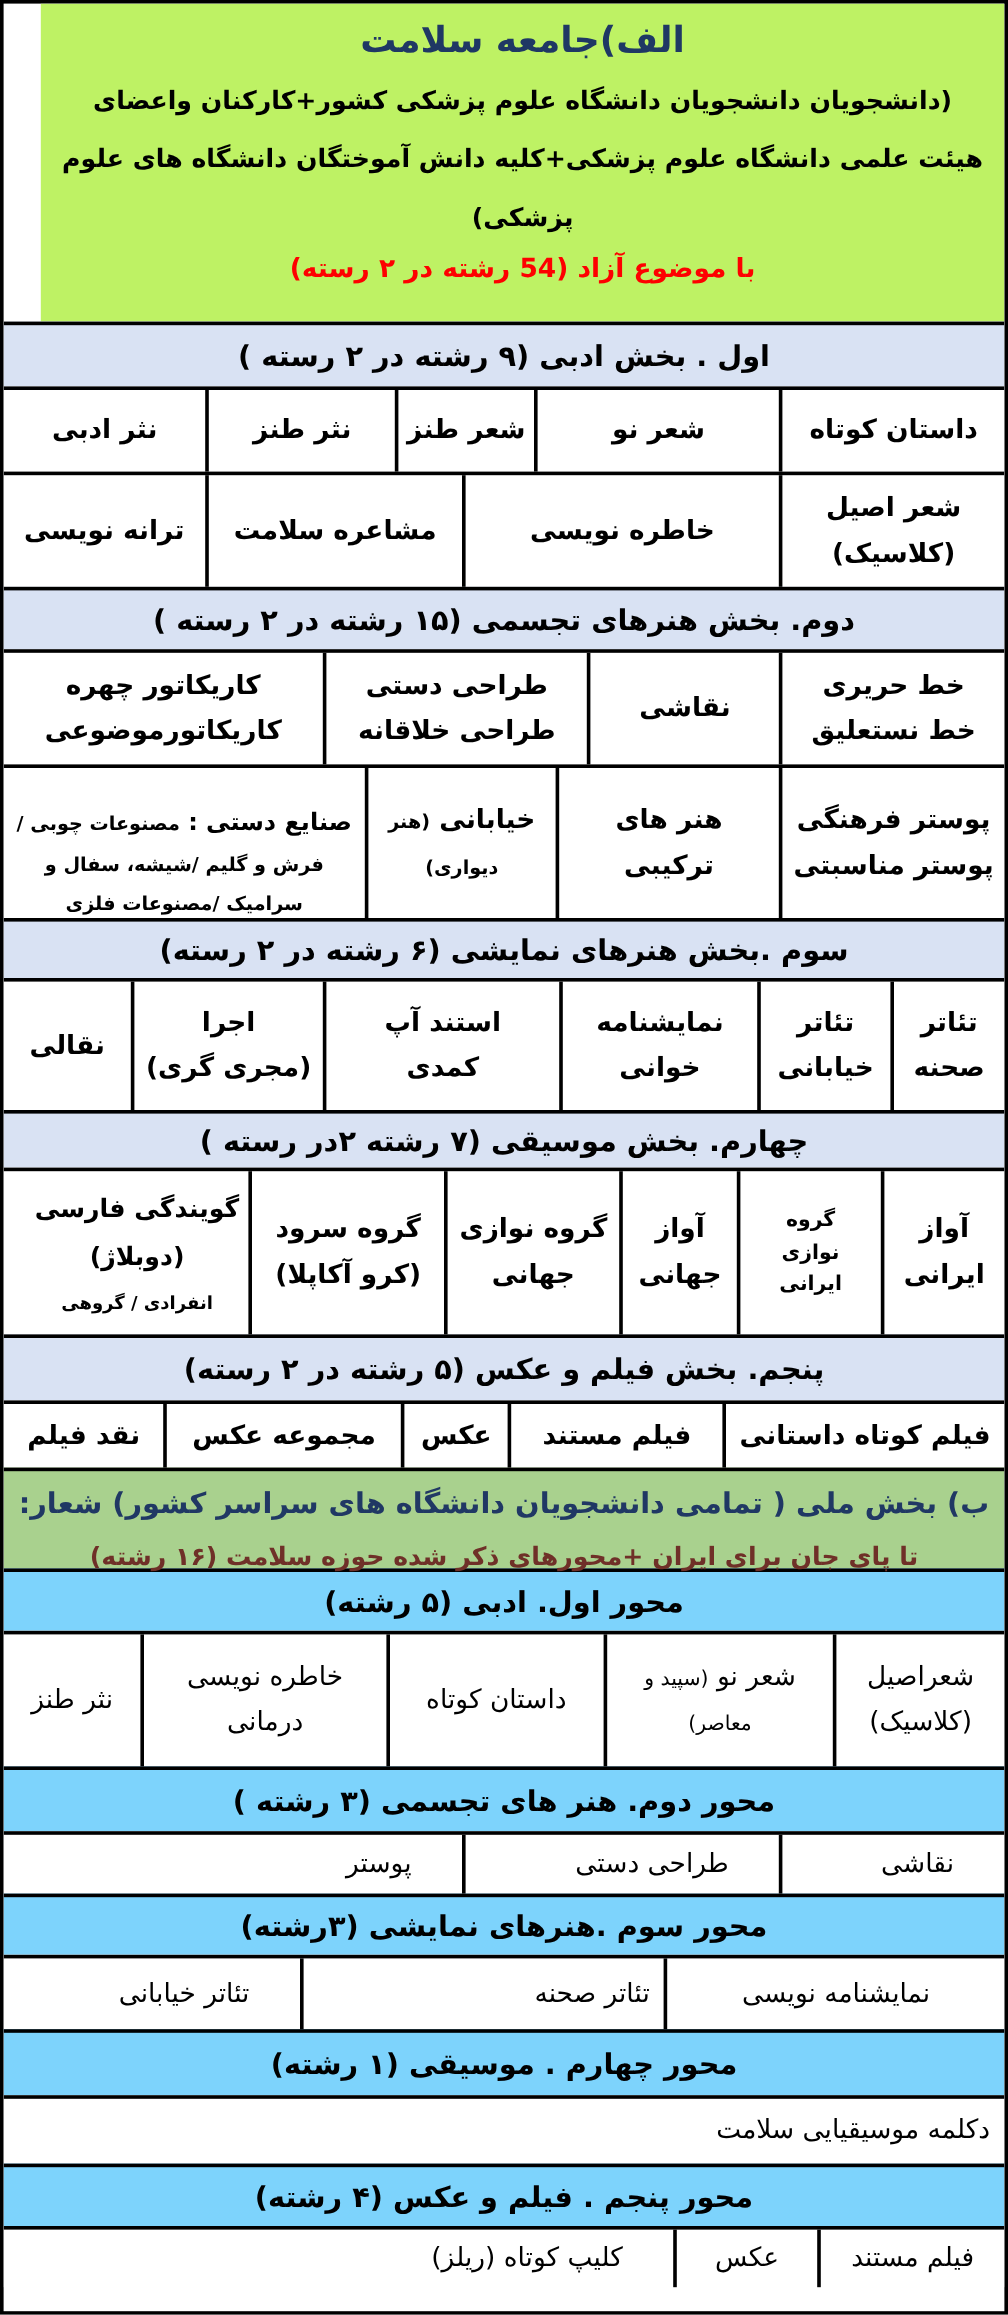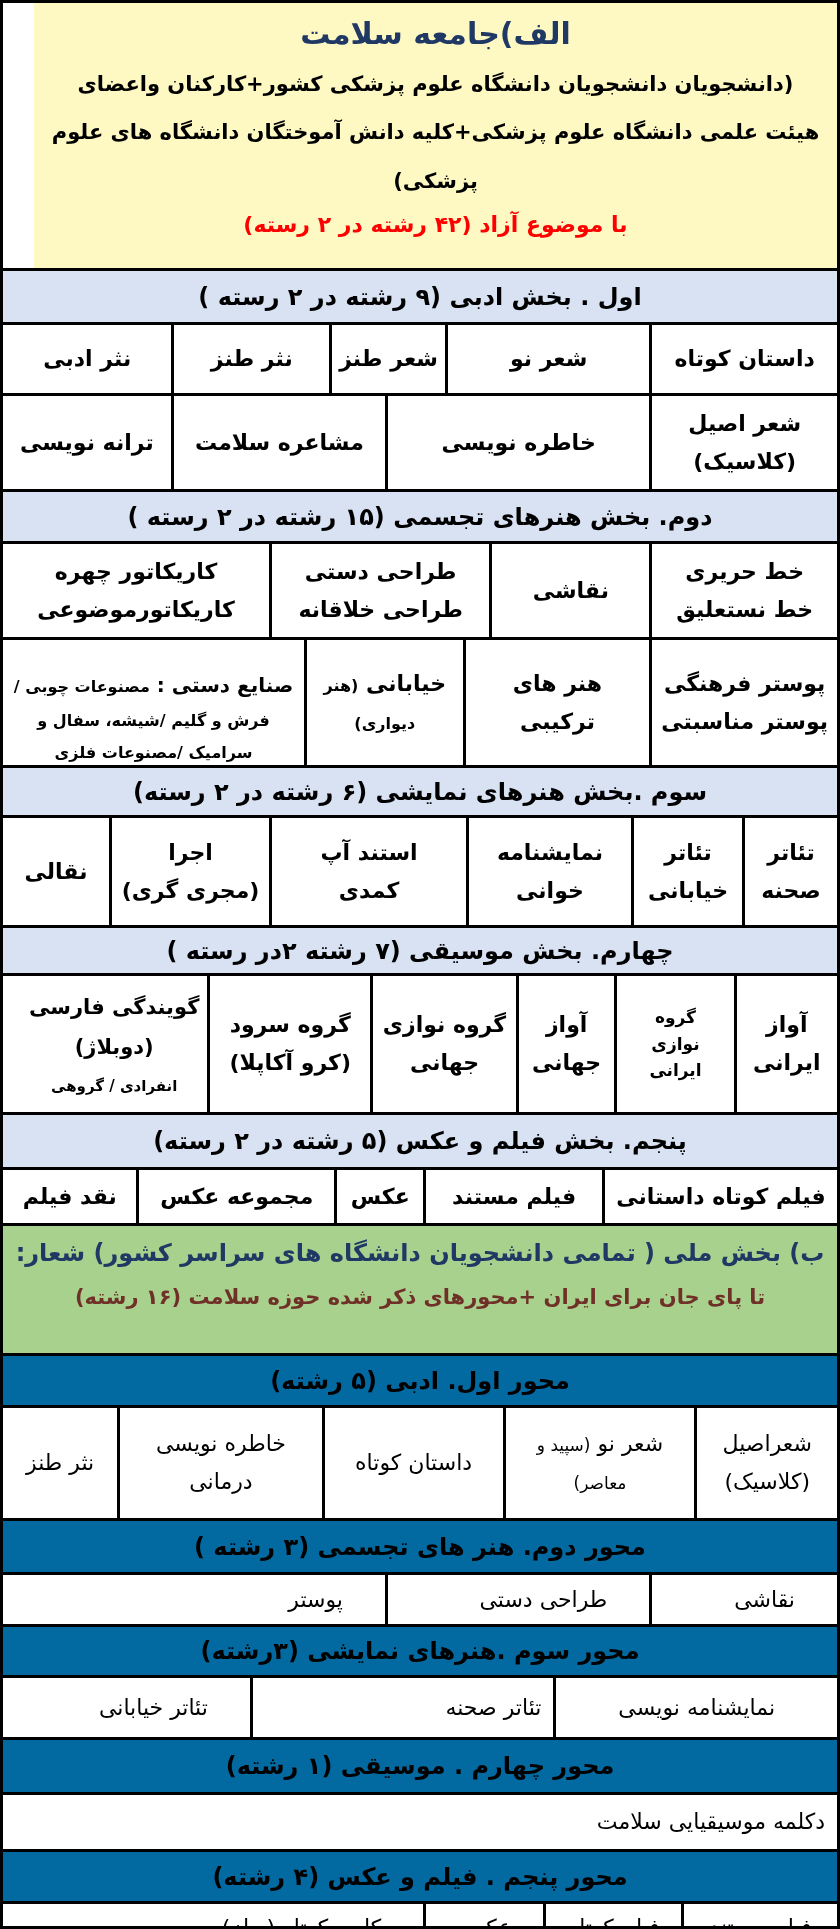--- a/index.html
+++ b/index.html
@@ -4,29 +4,29 @@
 <style>
   html,body{margin:0;padding:0;background:#ffffff;}
   .sheet{
     width:840px;height:1929px;box-sizing:border-box;
     border:3px solid #000;background:#fff;
     direction:rtl;
     font-family:"DejaVu Sans","Liberation Sans",sans-serif;
     color:#000;overflow:hidden;
   }
   
-  .topblock{background:#fef9c3;height:265px;box-sizing:border-box;text-align:center;padding:8px 16px 0;margin-left:31px;}
+  .topblock{background:#bef264;height:265px;box-sizing:border-box;text-align:center;padding:8px 16px 0;margin-left:31px;}
   .topblock .title{font-size:30px;font-weight:bold;color:#1f3864;line-height:1.55;}
   .topblock .intro{font-size:21px;font-weight:bold;line-height:2.32;margin-top:2px;}
   .topblock .note{font-size:22px;font-weight:bold;color:#fe0000;margin-top:6px;}
   
   .hdr{display:flex;align-items:center;justify-content:center;
        font-weight:bold;font-size:24px;border-top:3px solid #000;box-sizing:border-box;}
   .hdr.blue{background:#d9e2f3;}
-  .hdr.green{background:#0369a1;}
+  .hdr.green{background:#7dd3fc;}
   
   .banner{background:#a9d18e;border-top:3px solid #000;box-sizing:border-box;text-align:center;padding-top:12px;}
   .banner .l1{font-size:24px;font-weight:bold;color:#203864;line-height:1.3;}
   .banner .l2{font-size:21px;font-weight:bold;color:#6f3028;margin-top:16px;}
   
   .row{display:flex;border-top:3px solid #000;box-sizing:border-box;background:#fff;}
   .cell{
     display:flex;align-items:center;justify-content:center;
     text-align:center;white-space:pre-line;
     font-size:22px;font-weight:bold;line-height:1.72;
@@ -47,21 +47,21 @@
   .cell .newpoem-sub{font-size:17px;}
 </style>
 </head>
 <body>
 
 <div class="sheet">
 
   <div class="topblock">
     <div class="title">الف)جامعه سلامت</div>
     <div class="intro">(دانشجویان دانشجویان دانشگاه علوم پزشکی کشور+کارکنان واعضای هیئت علمی دانشگاه علوم پزشکی+کلیه دانش آموختگان دانشگاه های علوم پزشکی)</div>
-    <div class="note">با موضوع آزاد (۴۲ رشته در ۲ رسته)</div>
+    <div class="note">با موضوع آزاد (54 رشته در ۲ رسته)</div>
   </div>
 
   <div class="hdr blue" style="height:54px">اول . بخش ادبی (۹ رشته در ۲ رسته )</div>
   <div class="row" style="height:71px">
     <div class="cell" style="flex:0 0 22.5%">داستان کوتاه</div>
     <div class="cell" style="flex:0 0 24.5%">شعر نو</div>
     <div class="cell" style="flex:0 0 13.9%">شعر طنز</div>
     <div class="cell" style="flex:0 0 18.9%">نثر طنز</div>
     <div class="cell" style="flex:1">نثر ادبی</div>
   </div>
@@ -133,21 +133,21 @@
 
   <div class="hdr blue" style="height:55px">پنجم. بخش فیلم و عکس (۵ رشته در ۲ رسته)</div>
   <div class="row" style="height:56px">
     <div class="cell" style="flex:0 0 28.2%">فیلم کوتاه داستانی</div>
     <div class="cell" style="flex:0 0 21.4%">فیلم مستند</div>
     <div class="cell" style="flex:0 0 10.7%">عکس</div>
     <div class="cell" style="flex:0 0 23.7%">مجموعه عکس</div>
     <div class="cell" style="flex:1">نقد فیلم</div>
   </div>
 
-  <div class="banner" style="height:130px">
+  <div class="banner" style="height:84px">
     <div class="l1">ب) بخش ملی ( تمامی دانشجویان دانشگاه های سراسر کشور) شعار:</div>
     <div class="l2">تا پای جان برای ایران +محورهای ذکر شده حوزه سلامت (۱۶ رشته)</div>
   </div>
 
   <div class="hdr green" style="height:52px">محور اول. ادبی (۵ رشته)</div>
   <div class="row b" style="height:113px">
     <div class="cell" style="flex:0 0 17.1%">شعراصیل
 (کلاسیک)</div>
     <div class="cell" style="flex:0 0 23.0%">
       <span><span>شعر نو </span><span class="newpoem-sub">(سپید و معاصر)</span></span>
@@ -173,18 +173,17 @@
   </div>
 
   <div class="hdr green" style="height:55px">محور چهارم . موسیقی (۱ رشته)</div>
   <div class="row b" style="height:57px">
     <div class="cell ar-tight" style="flex:1">دکلمه موسیقیایی سلامت</div>
   </div>
 
   <div class="hdr green" style="height:52px">محور پنجم . فیلم و عکس (۴ رشته)</div>
   <div class="row b" style="height:51px">
     <div class="cell" style="flex:0 0 18.7%">فیلم مستند</div>
-    <div class="cell" style="flex:0 0 16.5%">فیلم کوتاه</div>
     <div class="cell" style="flex:0 0 14.4%">عکس</div>
     <div class="cell ar" style="flex:1">کلیپ کوتاه (ریلز)</div>
   </div>
 
 </div>
 
 </body></html>

